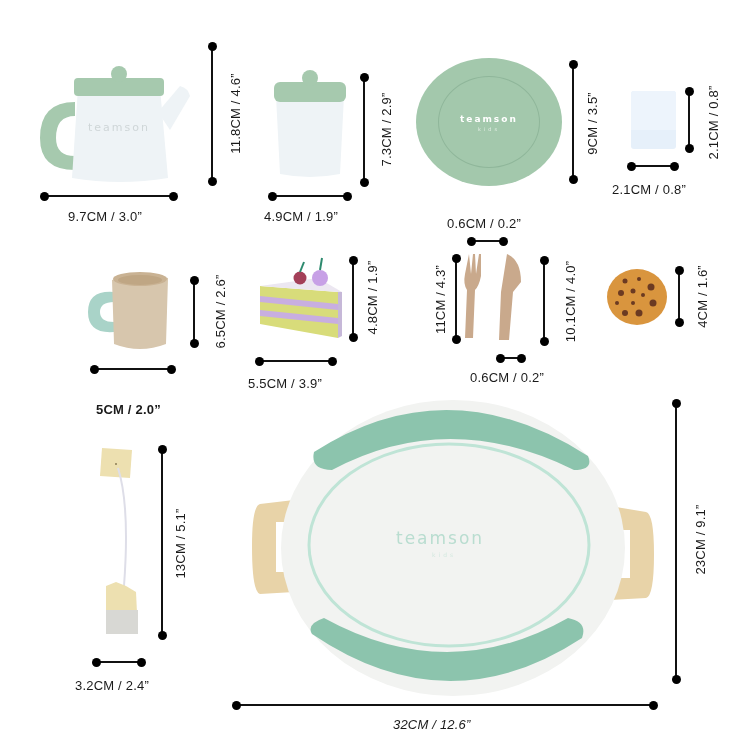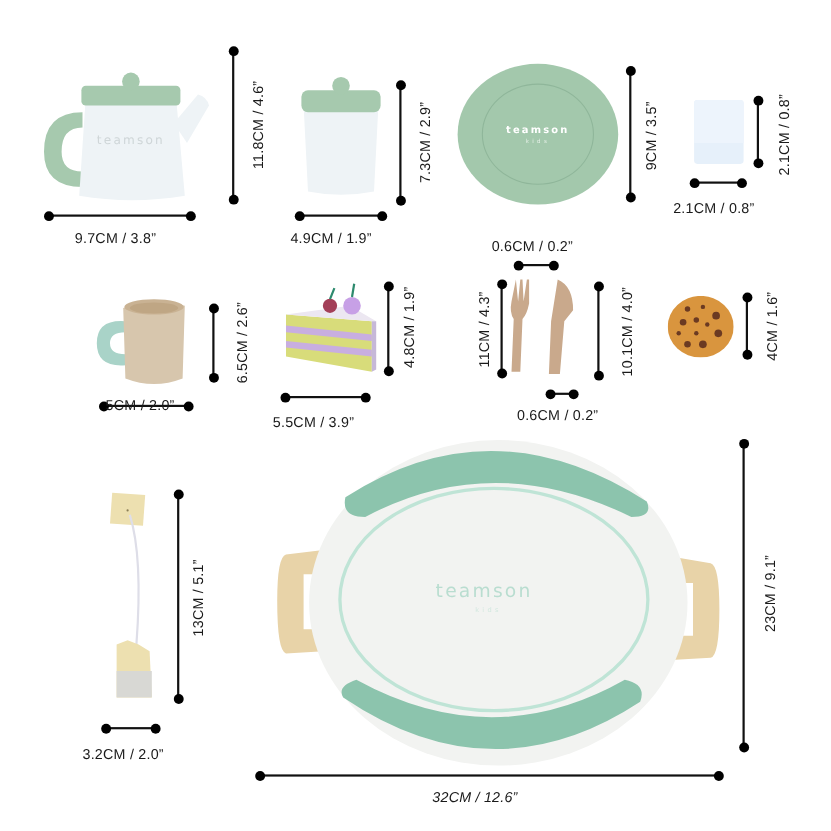--- a/index.html
+++ b/index.html
@@ -35,21 +35,21 @@
 </div>
 <div class="vline" style="left:211px;top:46px;height:136px;">
     <div class="dot t"></div>
     <div class="dot b"></div>
   </div>
 <div class="vlabel" style="left:180px;top:106px;width:110px;text-align:center;">11.8CM / 4.6”</div>
 <div class="hline" style="left:44px;top:195px;width:130px;">
     <div class="dot l"></div>
     <div class="dot r"></div>
   </div>
-<div class="label" style="left:68px;top:209px;">9.7CM / 3.8”</div>
+<div class="label" style="left:68px;top:209px;">9.7CM / 3.0”</div>
 
 <div class="abs" style="left:270px;top:66px;width:80px;height:116px;">
   <svg width="80" height="116" viewBox="0 0 80 116">
     <path d="M6 30 L74 30 L70 108 Q40 114 10 108 Z" fill="#eef3f6"></path>
     <rect x="4" y="16" width="72" height="20" rx="6" fill="#a6c9ae"></rect>
     <circle cx="40" cy="12" r="8" fill="#a6c9ae"></circle>
   </svg>
 </div>
 <div class="vline" style="left:363px;top:77px;height:106px;">
     <div class="dot t"></div>
@@ -97,21 +97,21 @@
 </div>
 <div class="vline" style="left:193px;top:280px;height:64px;">
     <div class="dot t"></div>
     <div class="dot b"></div>
   </div>
 <div class="vlabel" style="left:170px;top:304px;width:100px;text-align:center;">6.5CM / 2.6”</div>
 <div class="hline" style="left:94px;top:368px;width:78px;">
     <div class="dot l"></div>
     <div class="dot r"></div>
   </div>
-<div class="label" style="left:96px;top:361px;">5CM / 2.0”</div>
+<div class="label" style="left:96px;top:402px;font-weight:bold;">5CM / 2.0”</div>
 
 <div class="abs" style="left:256px;top:252px;width:90px;height:90px;">
   <svg width="90" height="90" viewBox="0 0 90 90">
     <path d="M4 34 L82 40 L82 86 L4 72 Z" fill="#d8dc7a"></path>
     <path d="M4 44 L82 52 L82 58 L4 50 Z" fill="#c8aee0"></path>
     <path d="M4 58 L82 66 L82 72 L4 64 Z" fill="#c8aee0"></path>
     <path d="M4 34 L62 26 L86 40 L82 40 Z" fill="#ece7f1"></path>
     <path d="M82 40 L86 40 L86 84 L82 86 Z" fill="#c6b8d8"></path>
     <circle cx="44" cy="26" r="6.5" fill="#a33f58"></circle>
     <circle cx="64" cy="26" r="8" fill="#c7a0e6"></circle>
@@ -190,21 +190,21 @@
 </div>
 <div class="vline" style="left:161px;top:449px;height:187px;">
     <div class="dot t"></div>
     <div class="dot b"></div>
   </div>
 <div class="vlabel" style="left:135px;top:536px;width:90px;text-align:center;">13CM / 5.1”</div>
 <div class="hline" style="left:96px;top:661px;width:46px;">
     <div class="dot l"></div>
     <div class="dot r"></div>
   </div>
-<div class="label" style="left:75px;top:678px;">3.2CM / 2.0”</div>
+<div class="label" style="left:75px;top:678px;">3.2CM / 2.4”</div>
 
 <div class="abs" style="left:248px;top:396px;width:410px;height:305px;">
   <svg width="410" height="305" viewBox="0 0 410 305">
     <path d="M12 108 Q4 110 4 150 Q4 196 12 198 L46 196 L46 176 L28 176 L28 126 L46 126 L46 104 Z" fill="#e8d3a8"></path>
     <path d="M398 116 Q406 118 406 158 Q406 200 398 202 L362 204 L362 182 L382 182 L382 134 L362 134 L362 110 Z" fill="#e8d3a8"></path>
     <ellipse cx="205" cy="152" rx="172" ry="148" fill="#f2f3f1"></ellipse>
     <ellipse cx="201" cy="149" rx="140" ry="101" fill="none" stroke="#bfe4d6" stroke-width="3"></ellipse>
     <path d="M66 56 Q200 -30 340 60 Q346 74 326 74 Q200 12 84 74 Q62 74 66 56 Z" fill="#8cc4ad"></path>
     <path d="M64 238 Q58 228 76 222 Q200 290 320 222 Q340 226 334 242 Q200 330 64 238 Z" fill="#8cc4ad"></path>
   </svg>

